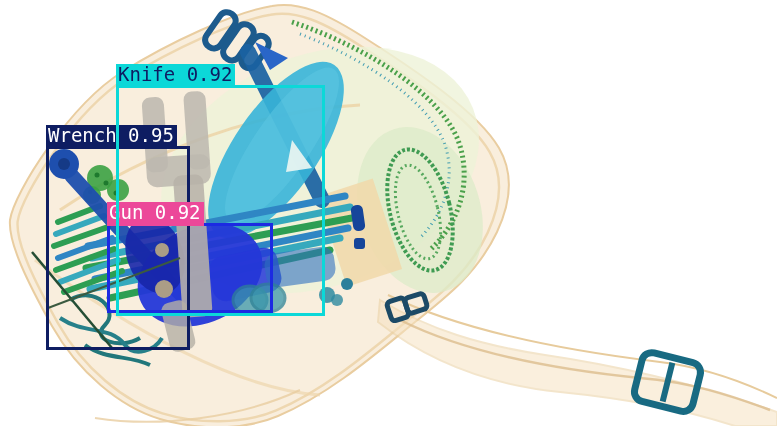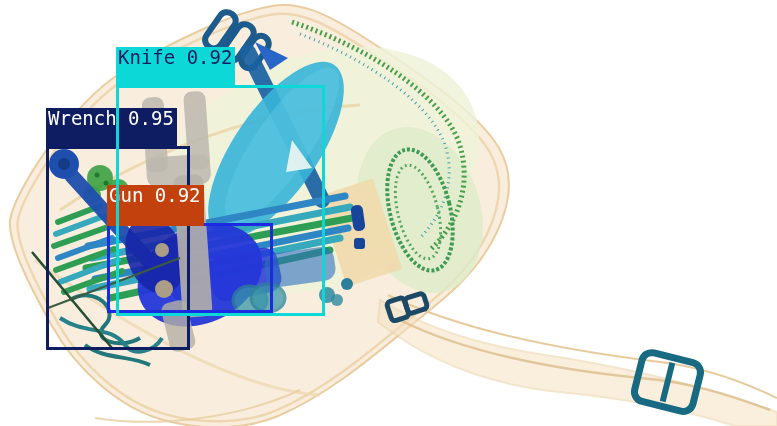--- a/index.html
+++ b/index.html
@@ -7,21 +7,21 @@
     position:relative;width:777px;height:426px;overflow:hidden;background:#ffffff;
     font-family:"DejaVu Sans Mono","Liberation Mono",monospace;
   }
   .art{position:absolute;left:0;top:0;width:777px;height:426px;}
   .det{
     position:absolute;border-style:solid;border-width:3px;box-sizing:border-box;
     pointer-events:none;
   }
   .det-label{
     position:absolute;left:-3px;bottom:100%;height:24px;line-height:20px;
-    font-size:19px;letter-spacing:0px;padding:0 3px 17px 2px;white-space:nowrap;
+    font-size:19px;letter-spacing:0px;padding:0 3px 0 2px;white-space:nowrap;
   }
 </style>
 </head>
 <body>
 
 <div class="stage">
 
   <svg class="art" viewBox="0 0 777 426">
 
     <g>
@@ -157,20 +157,20 @@
       <rect x="406" y="298" width="20" height="16" rx="4"></rect>
     </g>
   </svg>
 
 
   <div class="det" style="left: 46px; top: 146px; width: 144px; height: 204px; border-color: rgb(14, 29, 98); border-width: 3px; text-decoration: underline;">
     <div class="det-label" style="background: rgb(14, 29, 98); color: rgb(255, 255, 255);">Wrench 0.95</div>
   </div>
 
   <div class="det" style="left: 107px; top: 223px; width: 166px; height: 90px; border-color: rgb(28, 42, 226); border-width: 3px;">
-    <div class="det-label" style="background: #c2410c; color: rgb(255, 255, 255);">Gun 0.92</div>
+    <div class="det-label" style="background: #ec4899; color: rgb(255, 255, 255);">Gun 0.92</div>
   </div>
 
   <div class="det" style="left: 116px; top: 85px; width: 209px; height: 231px; border-color: rgb(12, 216, 216); border-width: 3px;">
     <div class="det-label" style="background: rgb(12, 216, 216); color: rgb(14, 29, 98);">Knife 0.92</div>
   </div>
 
 </div>
 
 </body></html>

